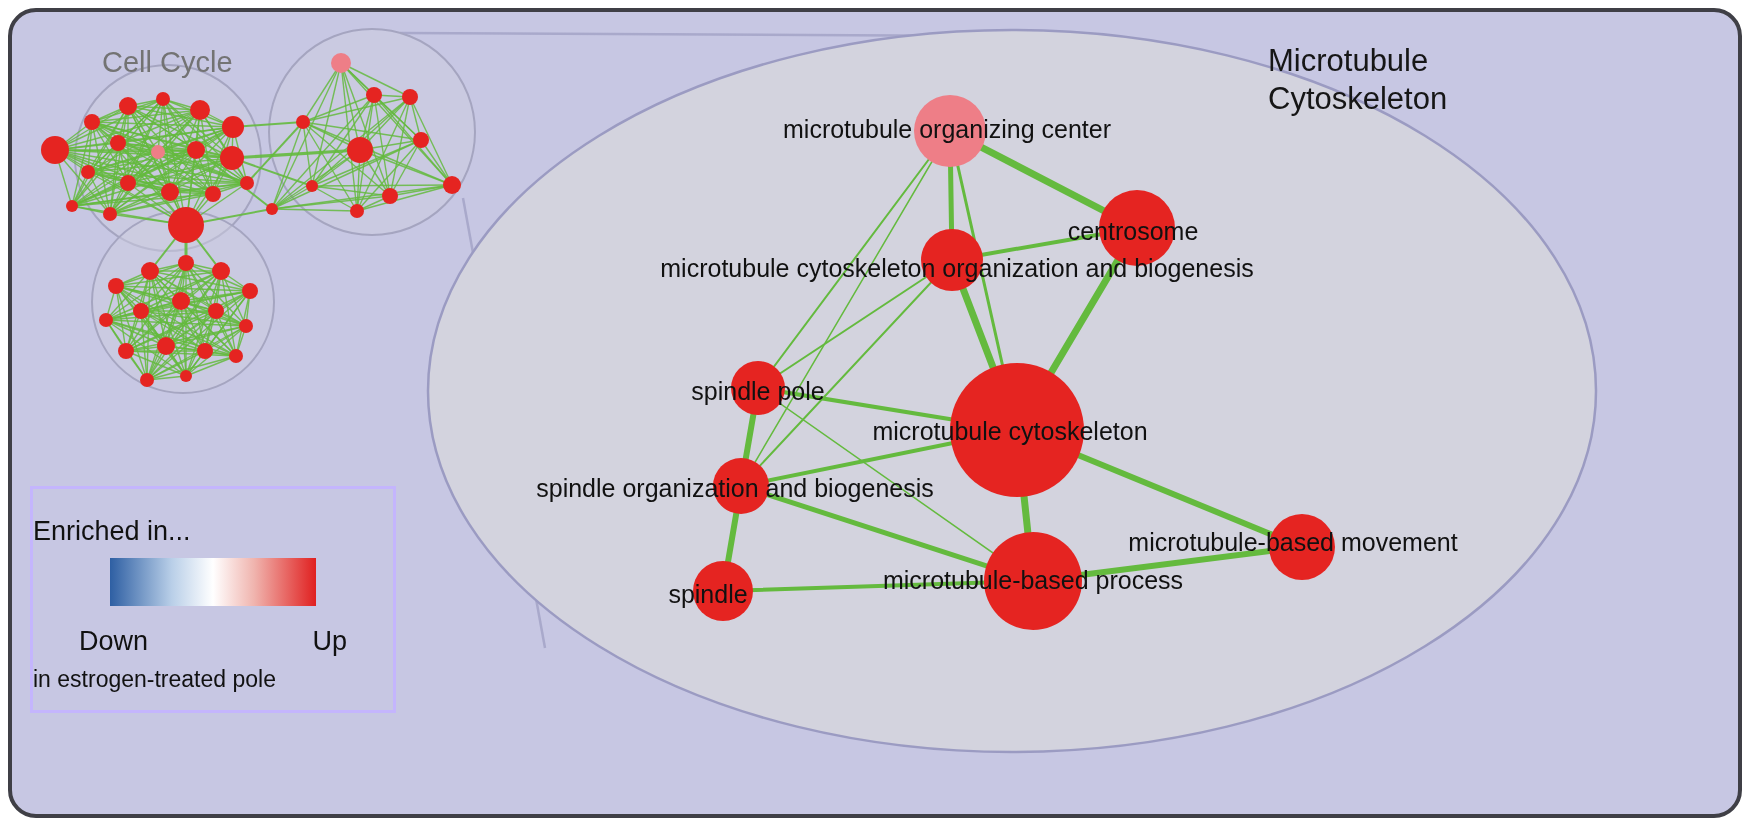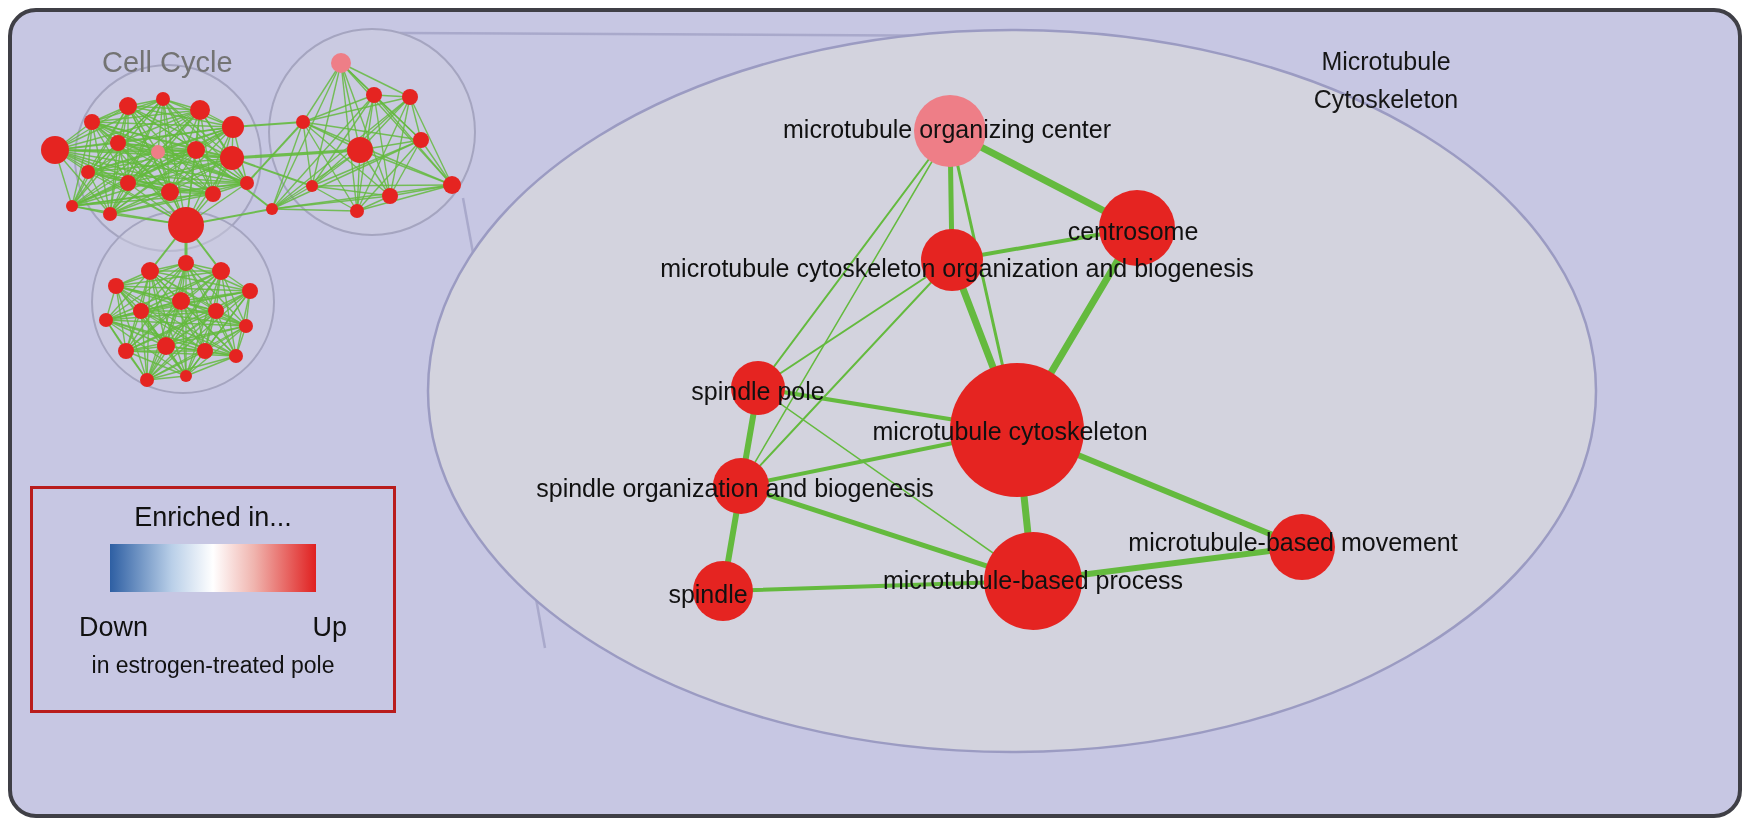--- a/index.html
+++ b/index.html
@@ -2,22 +2,22 @@
 <html><head>
 <meta charset="utf-8">
 <style>
   *{box-sizing:border-box;margin:0;padding:0}
   body{background:#ffffff;font-family:"Liberation Sans",sans-serif}
   .stage{position:relative;width:1750px;height:826px;background:#ffffff;overflow:hidden}
   #scene{position:absolute;left:0;top:0}
   .cluster-label{position:absolute;color:#737373;font-size:29px;line-height:37px}
   .cell-cycle-label{left:102px;top:44px}
   .ubiquitin-label{left:32px;top:384px}
-  .main-title{position:absolute;left:1268px;top:42px;width:236px;text-align:center;font-size:25px;line-height:38px;color:#161616}
-  .legend{position:absolute;left:30px;top:486px;width:366px;height:227px;border:3px solid #b91c1c;padding-top:13px;text-align:center}
+  .main-title{position:absolute;left:1268px;top:42px;width:236px;text-align:left;font-size:31px;line-height:38px;color:#161616}
+  .legend{position:absolute;left:30px;top:486px;width:366px;height:227px;border:3px solid #c4b5fd;padding-top:27px;text-align:left}
   .legend-title{font-size:27px;color:#111}
   .legend-bar{width:206px;height:48px;margin:11px auto 0}
   .legend-updown{display:flex;justify-content:space-between;width:268px;margin:20px auto 0;font-size:27px;color:#111}
   .legend-sub{font-size:23px;line-height:30px;color:#111}
   .legend-sub.first{margin-top:7px}
   svg text{font-family:"Liberation Sans",sans-serif}
 </style>
 </head>
 <body>
 

